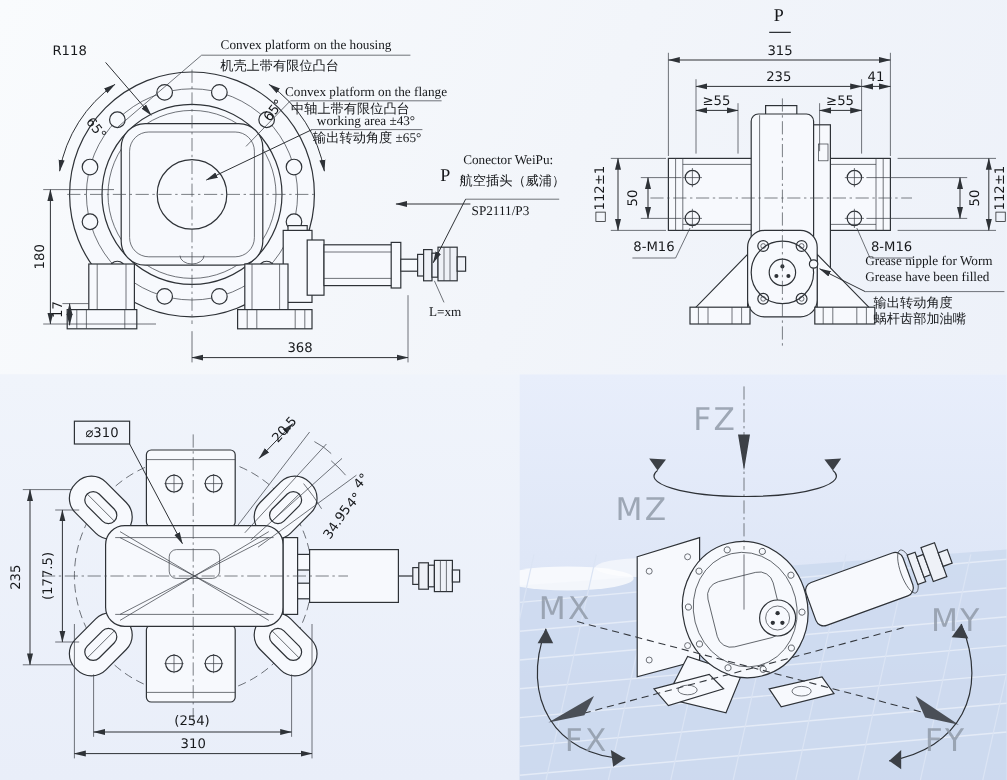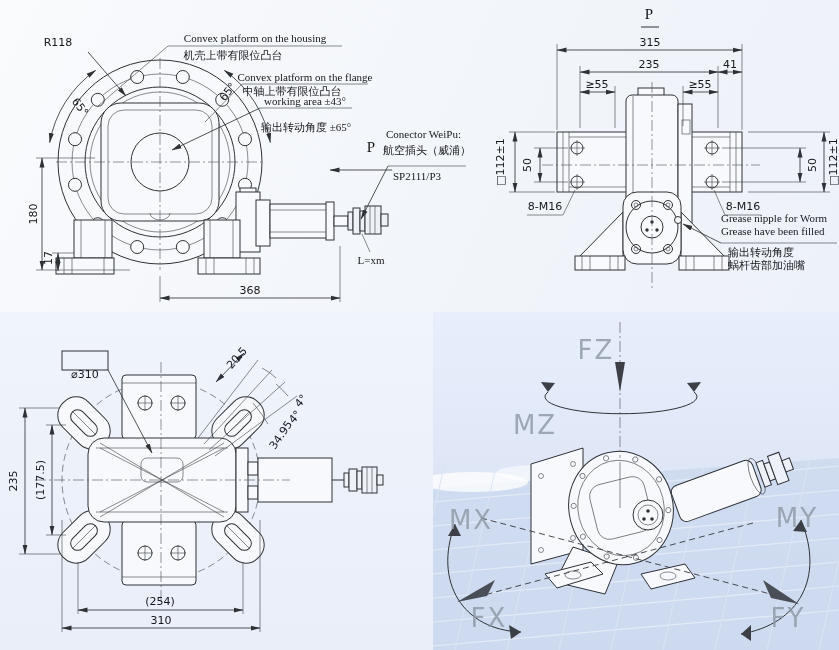--- a/index.html
+++ b/index.html
@@ -136,21 +136,21 @@
     <span class="lbl pbig c" style="left:371px;top:147px">P</span>
     <span class="lbl ann c" style="left:371px;top:260px">L=xm</span>
     <span class="lbl ann" style="left:386px;top:128px">Conector WeiPu:</span>
     <span class="lbl cn" style="left:383px;top:143px">航空插头（威浦）</span>
     <span class="lbl ann c" style="left:417px;top:176px">SP2111/P3</span>
     <span class="lbl ann c" style="left:255px;top:38px">Convex platform on the housing</span>
     <span class="lbl cn c" style="left:233px;top:55px">机壳上带有限位凸台</span>
     <span class="lbl ann c" style="left:305px;top:77px">Convex platform on the flange</span>
     <span class="lbl cn c" style="left:292px;top:91px">中轴上带有限位凸台</span>
     <span class="lbl ann c" style="left:305px;top:101px">working area ±43°</span>
-    <span class="lbl cn c" style="left:306px;top:127px">输出转动角度 ±65°</span>
+    <span class="lbl cn c" style="left:306px;top:115px">输出转动角度 ±65°</span>
   </div>
 
   <div class="view" style="left:430px;top:0;width:409px;height:312px">
     <svg width="409" height="312" viewBox="0 0 409 312">
       <defs>
         <marker id="ar2" viewBox="0 0 10 6" refX="9.5" refY="3" markerWidth="10" markerHeight="6" orient="auto-start-reverse" markerUnits="userSpaceOnUse">
             <path d="M0,0.5 L10,3 L0,5.5 Z" fill="#2e3237"></path>
           </marker>
       </defs>
       <line x1="211" y1="27" x2="229" y2="27" class="s"></line>
@@ -365,21 +365,21 @@
         <line x1="46" y1="105" x2="66" y2="105" class="t"></line>
           <line x1="46" y1="215" x2="66" y2="215" class="t"></line>
         <line x1="78" y1="290" x2="243" y2="290" class="d" marker-start="url(#ar3)" marker-end="url(#ar3)"></line>
         <line x1="78" y1="242" x2="78" y2="294" class="t"></line>
           <line x1="243" y1="242" x2="243" y2="294" class="t"></line>
         <line x1="62" y1="308" x2="260" y2="308" class="d" marker-start="url(#ar3)" marker-end="url(#ar3)"></line>
         <line x1="62" y1="200" x2="62" y2="312" class="t"></line>
           <line x1="260" y1="200" x2="260" y2="312" class="t"></line>
       </g>
     </svg>
-    <span class="lbl dim c" style="left:85px;top:54px">⌀310</span>
+    <span class="lbl dim c" style="left:85px;top:41px">⌀310</span>
     <span class="lbl dim r" style="left:237px;top:38px;--r:-48deg">20.5</span>
     <span class="lbl dim r" style="left:301px;top:81px;--r:-48deg">4°</span>
     <span class="lbl dim r" style="left:295px;top:97px;--r:-48deg">4°</span>
     <span class="lbl dim r" style="left:281px;top:115px;--r:-56deg">34.95</span>
     <span class="lbl dim v" style="left:13px;top:161px">235</span>
     <span class="lbl dim v" style="left:40px;top:160px">(177.5)</span>
     <span class="lbl dim c" style="left:160px;top:281px">(254)</span>
     <span class="lbl dim c" style="left:161px;top:300px">310</span>
   </div>
 
@@ -464,18 +464,18 @@
         <path d="M22,212 C0,270 30,318 88,320" class="s" stroke-width="1.1"></path>
         <polygon points="22,212 15,224 28,224" fill="#3c4046"></polygon>
         <polygon points="88,320 76,313 78,327" fill="#3c4046"></polygon>
         <path d="M368,208 C392,266 366,312 308,322" class="s" stroke-width="1.1"></path>
         <polygon points="368,208 360,219 374,220" fill="#3c4046"></polygon>
         <polygon points="308,322 318,313 318,329" fill="#3c4046"></polygon>
       </g>
     </svg>
     <span class="lbl axis c" style="left:163px;top:38px">FZ</span>
     <span class="lbl axis c" style="left:102px;top:113px">MZ</span>
-    <span class="lbl axis c" style="left:38px;top:208px">MX</span>
+    <span class="lbl axis c" style="left:38px;top:196px">MX</span>
     <span class="lbl axis c" style="left:364px;top:206px">MY</span>
     <span class="lbl axis c" style="left:56px;top:306px">FX</span>
     <span class="lbl axis c" style="left:355px;top:306px">FY</span>
   </div>
 </div>
 
 </body></html>

